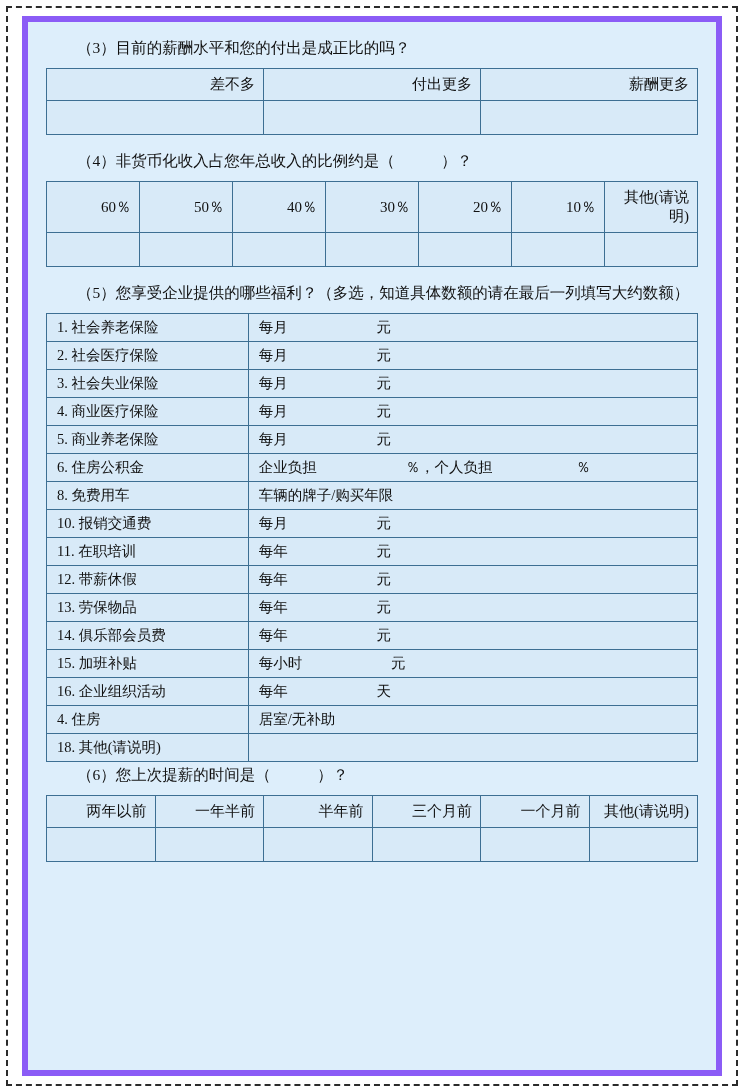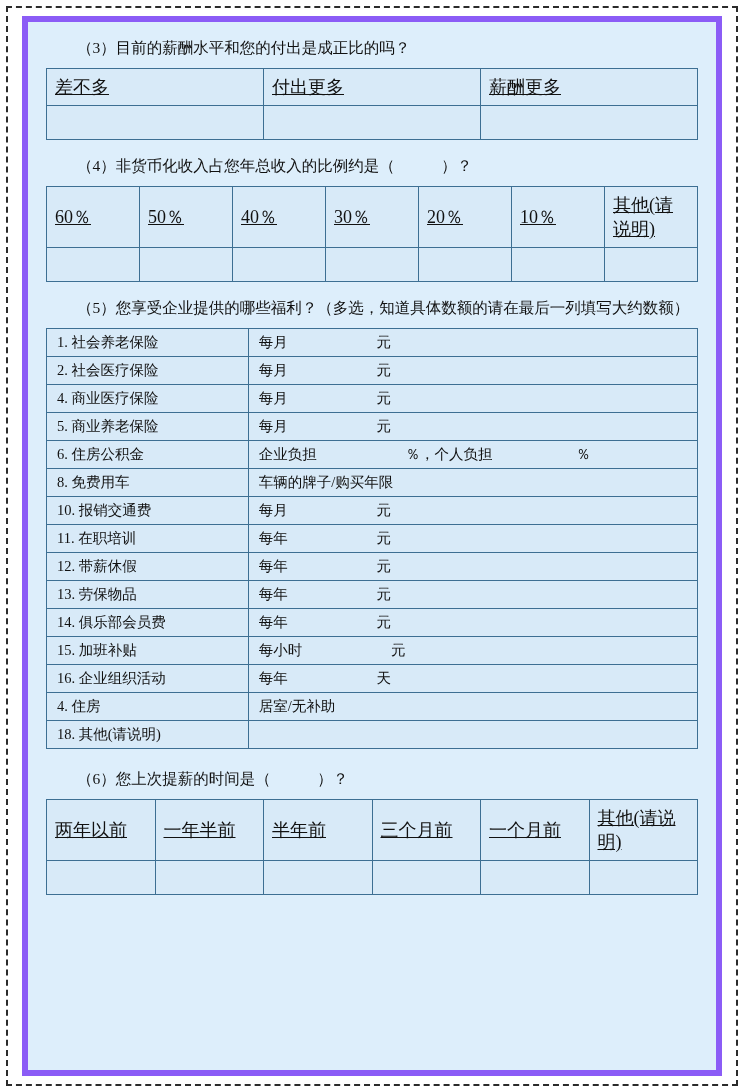--- a/index.html
+++ b/index.html
@@ -47,37 +47,36 @@
   }
   table.grid {
     border-collapse: collapse;
     width: 100%;
     background: #d8eaf8;
     margin: 0 0 14px 0;
     table-layout: fixed;
   }
   table.grid td {
     border: 1px solid #3d6f93;
-    font-size: 18px;
+    font-size: 15px;
     color: #111;
     padding: 6px 8px;
-    text-align: left;
+    text-align: right;
     height: 18px;
     box-sizing: border-box;
-    text-decoration: underline;
   }
   table.grid tr.blank td {
     height: 34px;
   }
   
   table.benefits {
     border-collapse: collapse;
     width: 100%;
     background: #d8eaf8;
-    margin: 2px 0 18px 0;
+    margin: 2px 0 1px 0;
     table-layout: fixed;
   }
   table.benefits td {
     border: 1px solid #3d6f93;
     font-size: 14.5px;
     color: #111;
     padding: 4px 10px;
     height: 24px;
     box-sizing: border-box;
     text-align: left;
@@ -158,20 +157,29 @@
       <tr>
         <td class="label">2. 社会医疗保险</td>
         <td class="unit">
           <span class="unit-inner">
             <span class="unit-a">每月</span>
             <span class="unit-b">元</span>
           </span>
         </td>
       </tr>
       <tr>
+        <td class="label">3. 社会失业保险</td>
+        <td class="unit">
+          <span class="unit-inner">
+            <span class="unit-a">每月</span>
+            <span class="unit-b">元</span>
+          </span>
+        </td>
+      </tr>
+      <tr>
         <td class="label">4. 商业医疗保险</td>
         <td class="unit">
           <span class="unit-inner">
             <span class="unit-a">每月</span>
             <span class="unit-b">元</span>
           </span>
         </td>
       </tr>
       <tr>
         <td class="label">5. 商业养老保险</td>

